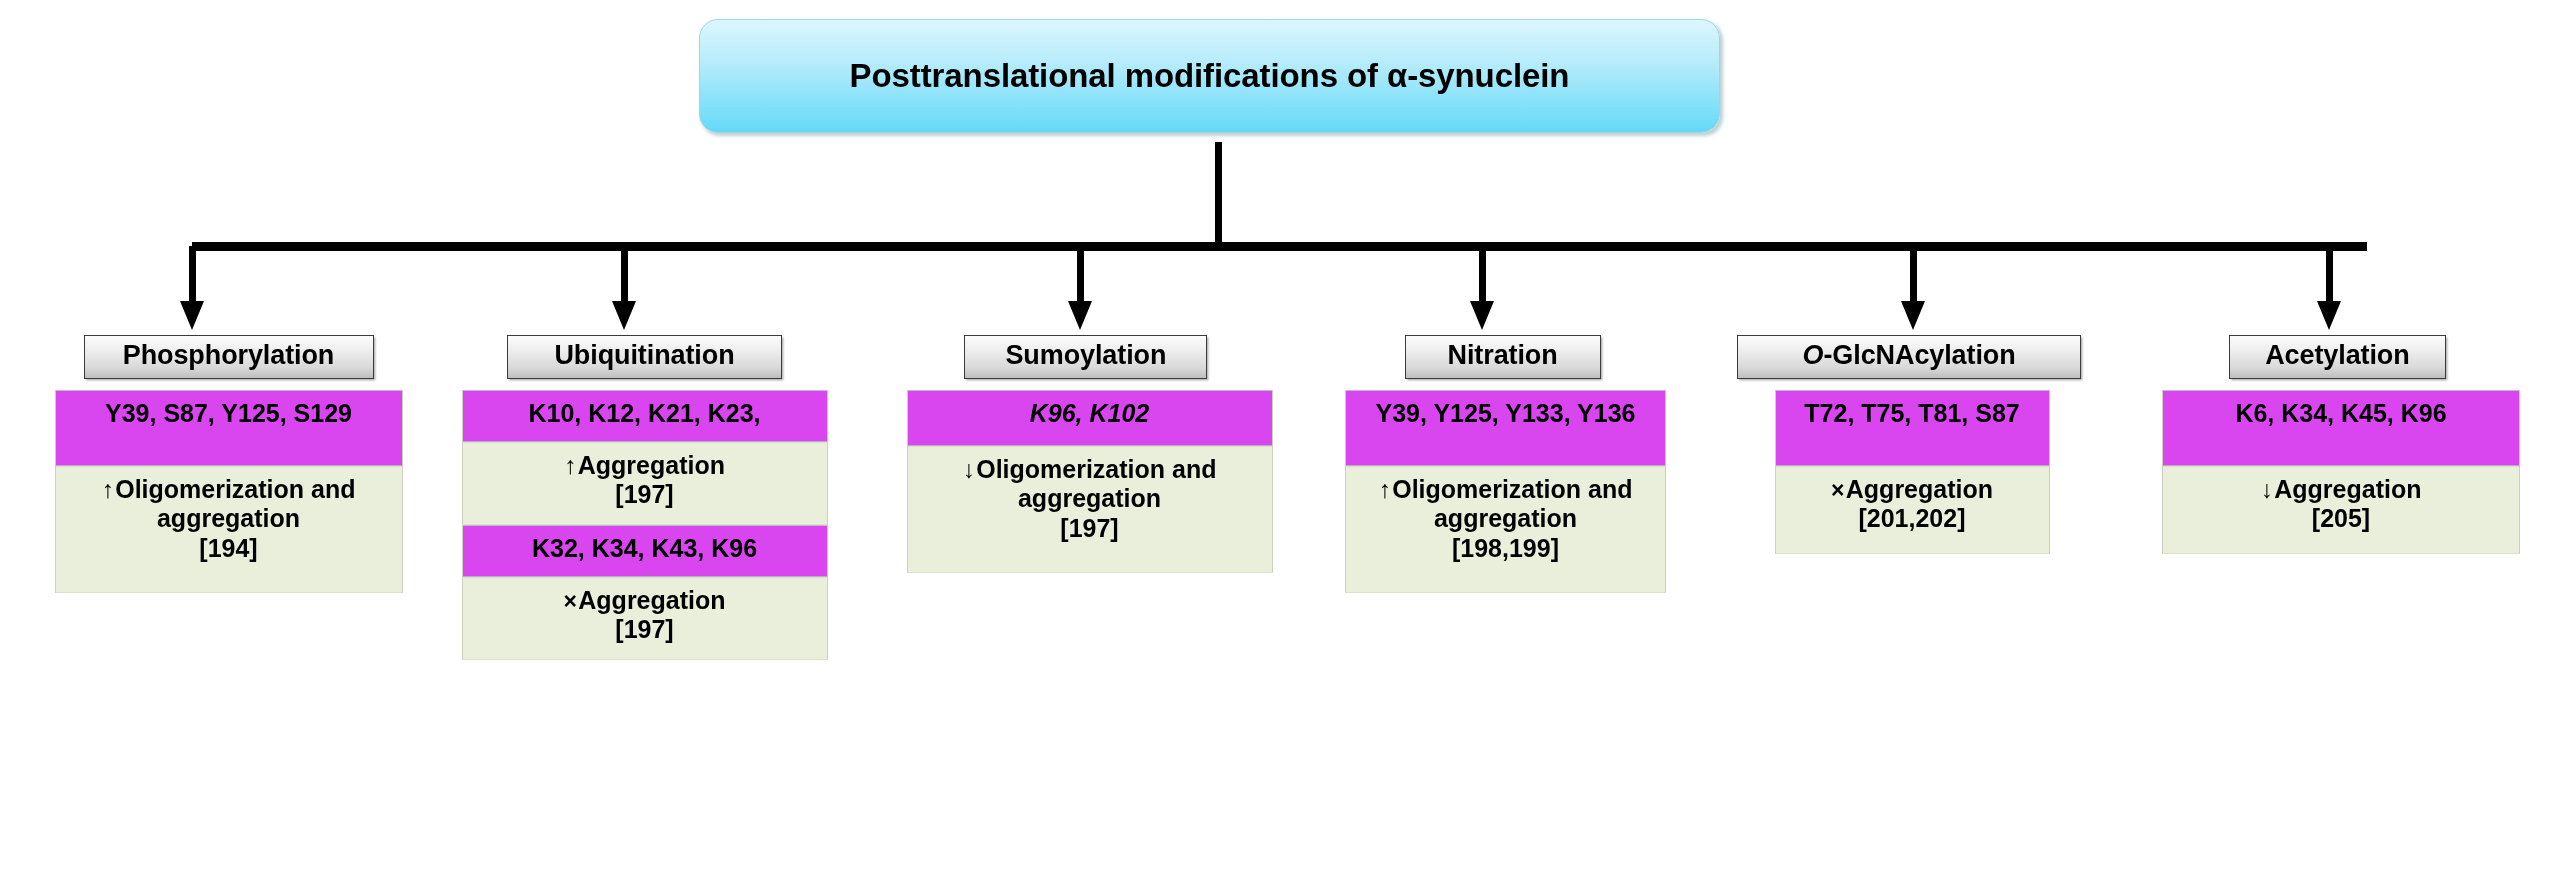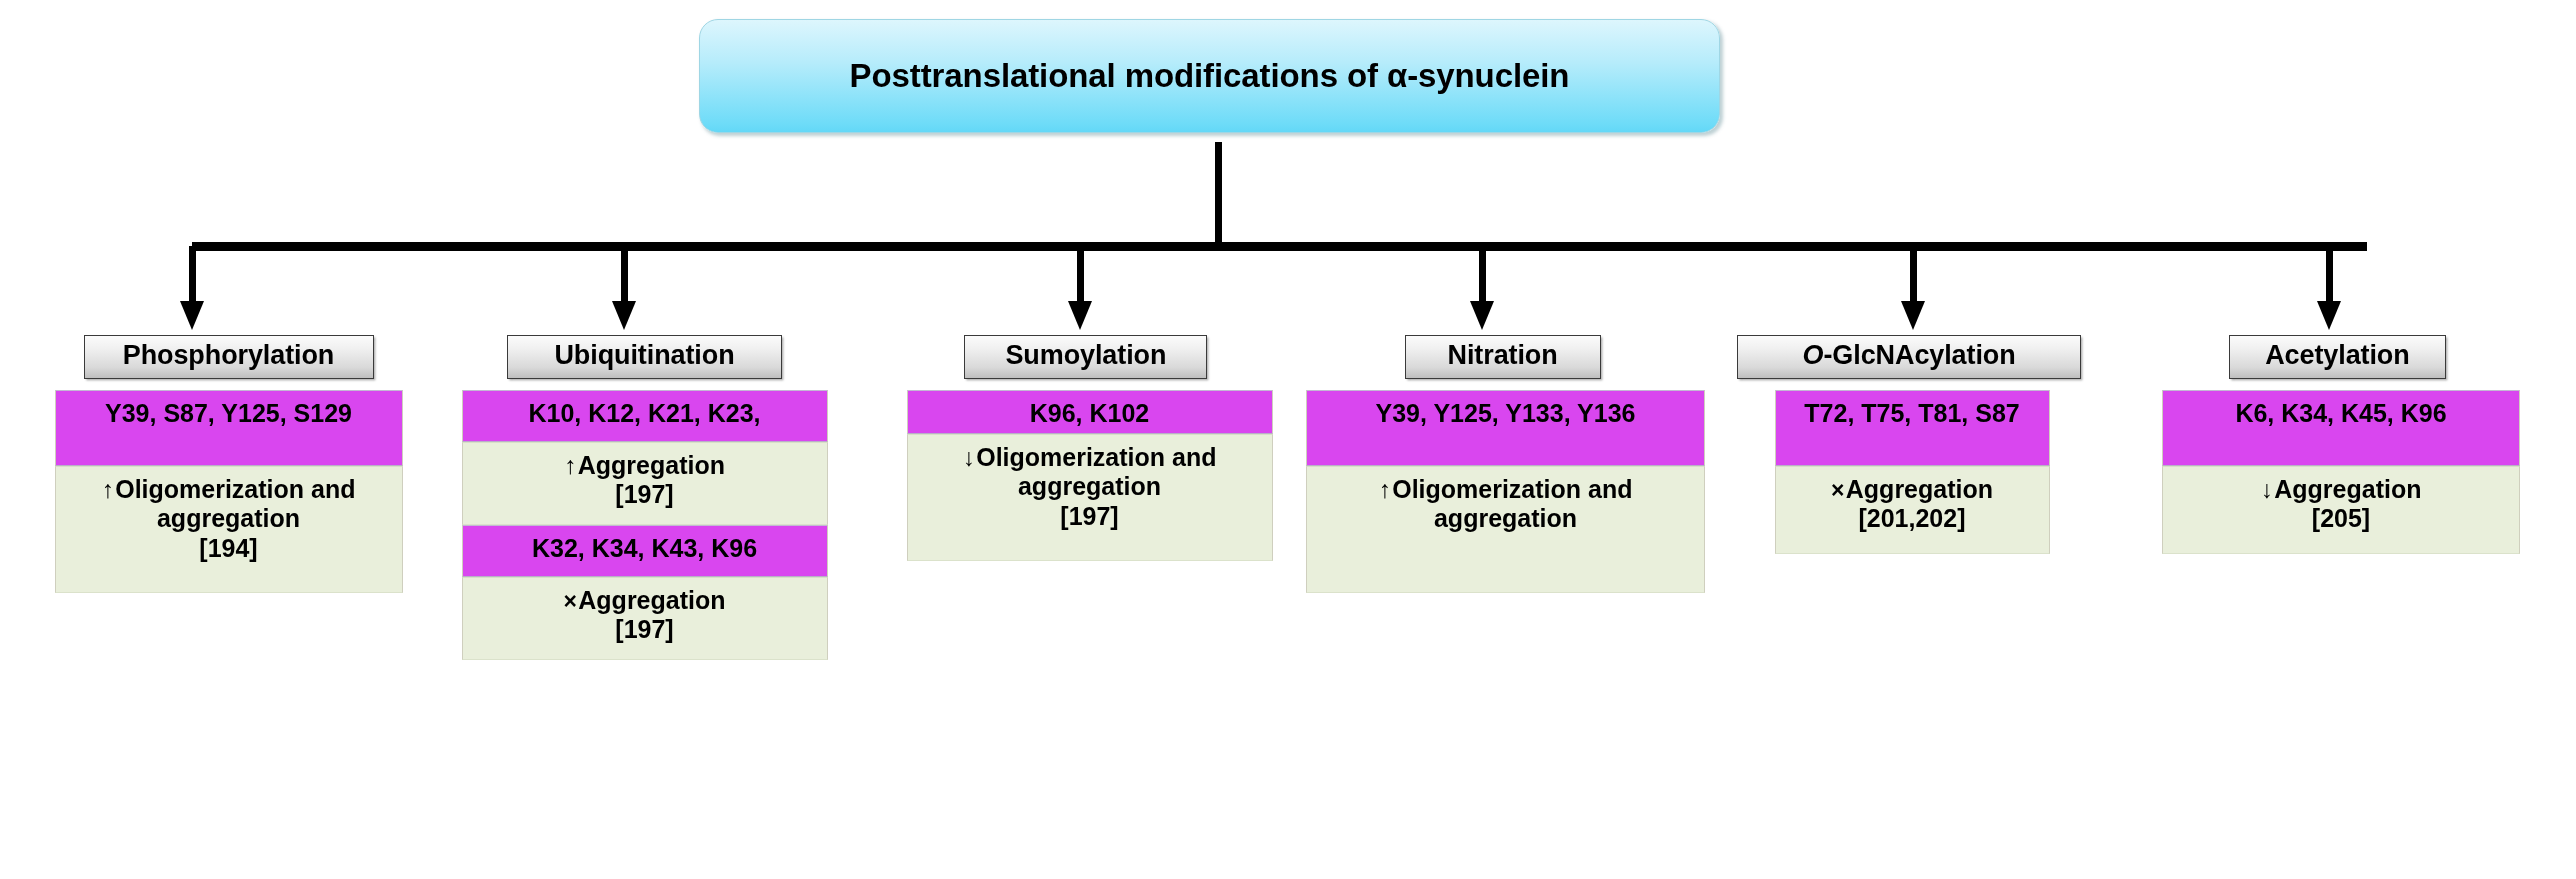--- a/index.html
+++ b/index.html
@@ -205,40 +205,41 @@
         <span class="line2">[197]</span>
       </div>
     </div>
   </div>
 
   <div class="column" style="left:894px; width:391px;">
     <div class="col-header" style="width:243px; margin-left:-7.2px;">
       <span class="col-header-text"><span class="ital"></span><span>Sumoylation</span></span>
     </div>
     <div class="stack" style="width:366px;">
-      <div class="cell residues" style="height:44px;">
+      <div class="cell residues" style="height:56px;font-style:italic;">
         <span>K96, K102</span>
       </div>
       <div class="cell effect" style="height:127px;">
         <span class="marker">↓</span><span>Oligomerization and aggregation</span>
         <span class="line2">[197]</span>
       </div>
     </div>
   </div>
 
   <div class="column" style="left:1317px; width:377px;">
     <div class="col-header" style="width:196px; margin-left:-5.8px;">
       <span class="col-header-text"><span class="ital"></span><span>Nitration</span></span>
     </div>
-    <div class="stack" style="width:399px;">
+    <div class="stack" style="width:321px;">
       <div class="cell residues" style="height:76px;">
         <span>Y39, Y125, Y133, Y136</span>
       </div>
       <div class="cell effect" style="height:127px;">
         <span class="marker">↑</span><span>Oligomerization and aggregation</span>
+        <span class="line2">[198,199]</span>
       </div>
     </div>
   </div>
 
   <div class="column" style="left:1738px; width:348px;">
     <div class="col-header" style="width:344px; margin-left:-5.8px;">
       <span class="col-header-text"><span class="ital">O</span><span>-GlcNAcylation</span></span>
     </div>
     <div class="stack" style="width:275px;">
       <div class="cell residues" style="height:76px;">

